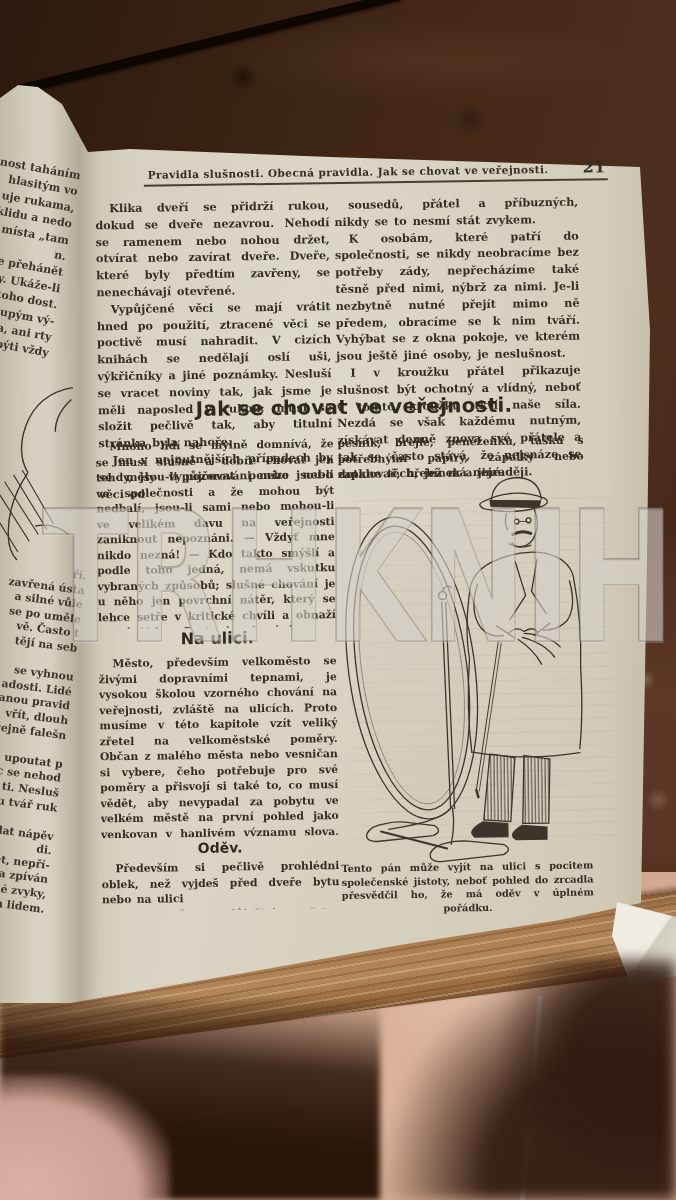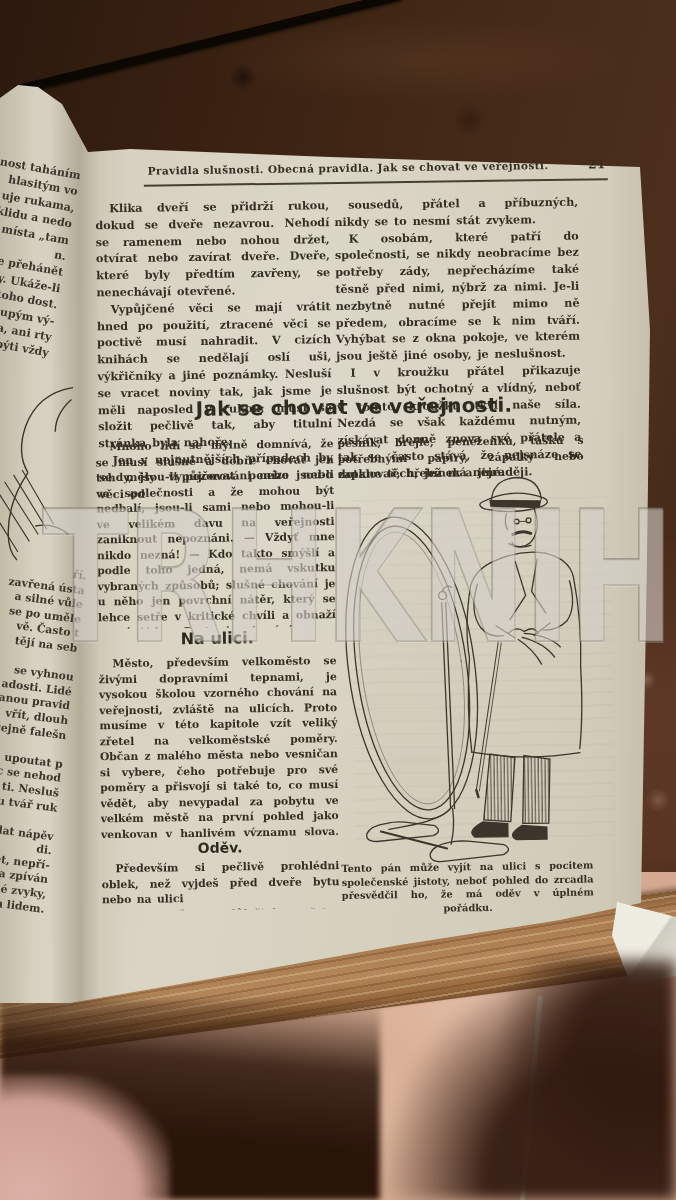--- a/index.html
+++ b/index.html
@@ -66,21 +66,21 @@
       linear-gradient(180deg, rgba(125,112,86,0.20) 0px, transparent 46px),
       linear-gradient(100deg,#d4cfbe 0%,#d9d4c3 40%,#d3cdbb 75%,#cbc5b2 100%);
     filter:drop-shadow(2px 3px 5px rgba(15,8,3,0.5));}
 
   
   .page-content{position:absolute;inset:0;transform:rotate(-0.8deg);transform-origin:50% 40%;
     color:#332d22;}
   .hdr{position:absolute;left:152px;top:161px;width:458px;display:flex;align-items:baseline;
     font-size:10.5px;font-weight:700;letter-spacing:0.4px;}
   .hdr-title{flex:1;}
-  .hdr-num{font-size:12px;}
+  .hdr-num{font-size:16px;}
   .hdr-rule{position:absolute;left:148px;top:182px;width:464px;height:2px;background:#46402f;}
 
   .col{position:absolute;text-align:justify;font-weight:700;}
   .sec1{top:197px;font-size:11.2px;line-height:16.8px;word-spacing:2px;}
   .col-l1{left:99px;width:234px;}
   .col-r1{left:338px;width:244px;}
   .para{text-indent:14px;margin:0;}
 
   .h1{position:absolute;left:90px;top:395px;width:530px;text-align:center;
     font-family:"DejaVu Sans",sans-serif;font-weight:700;font-size:20px;letter-spacing:0.2px;color:#2e2a20;}

